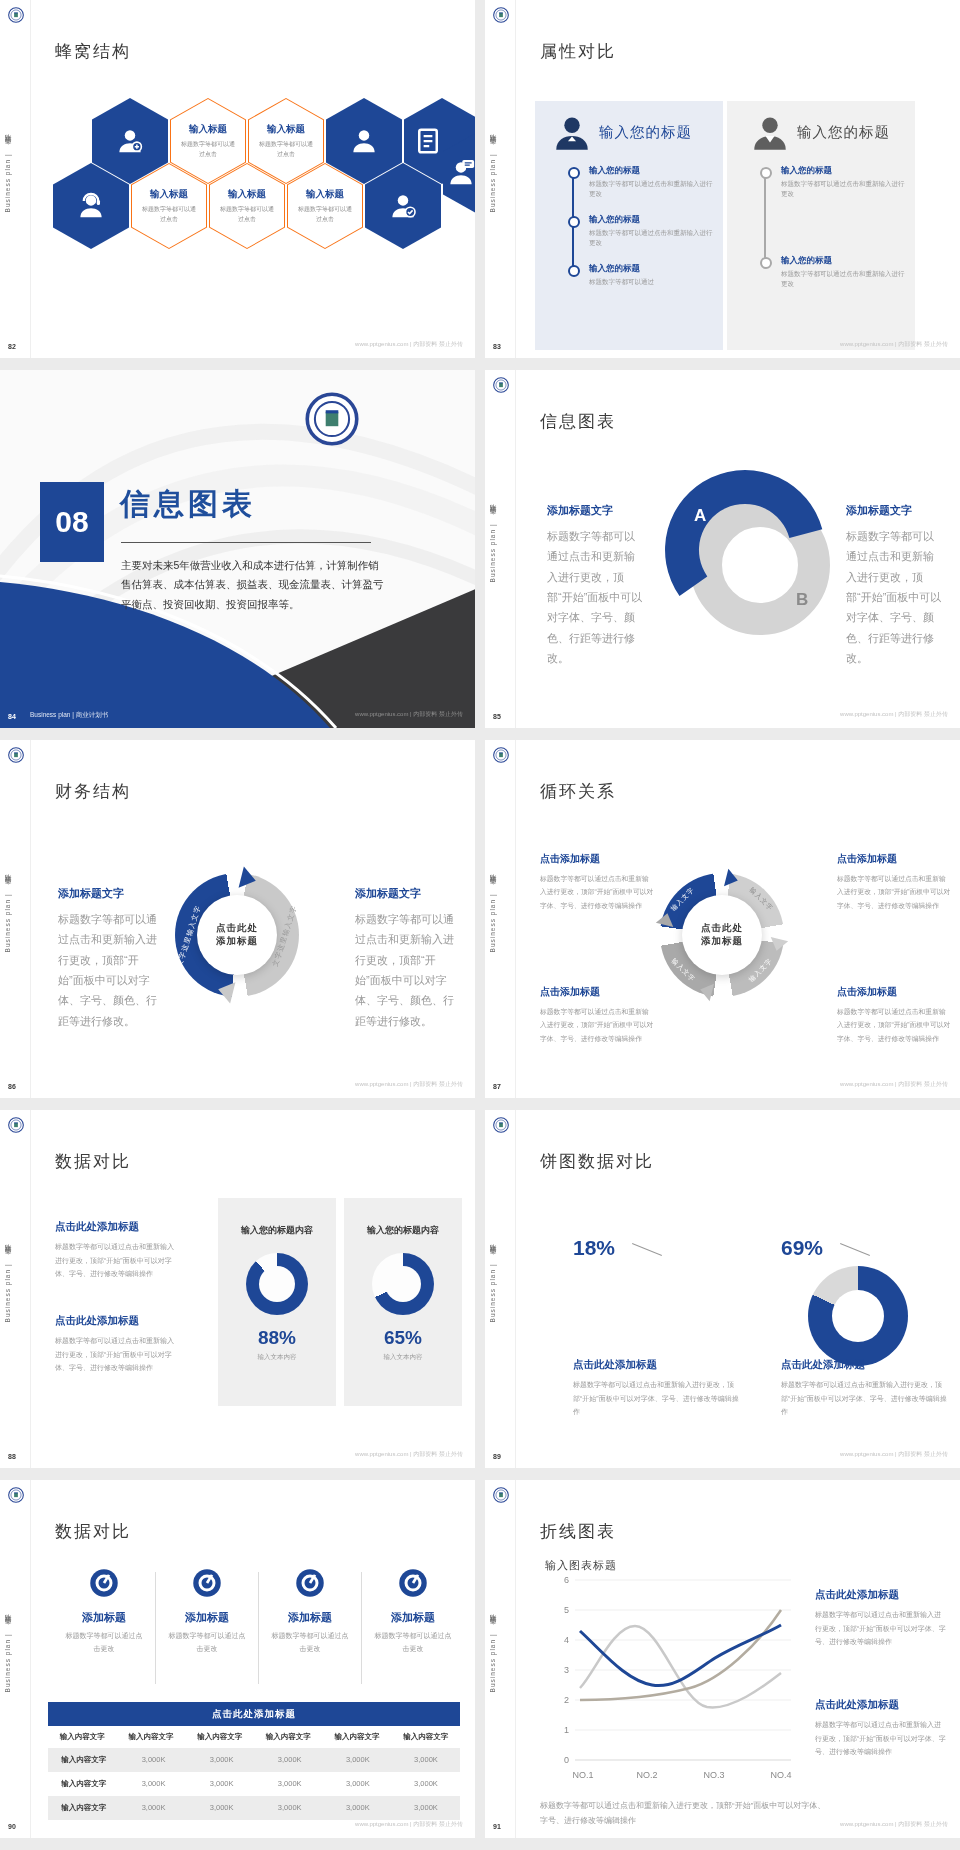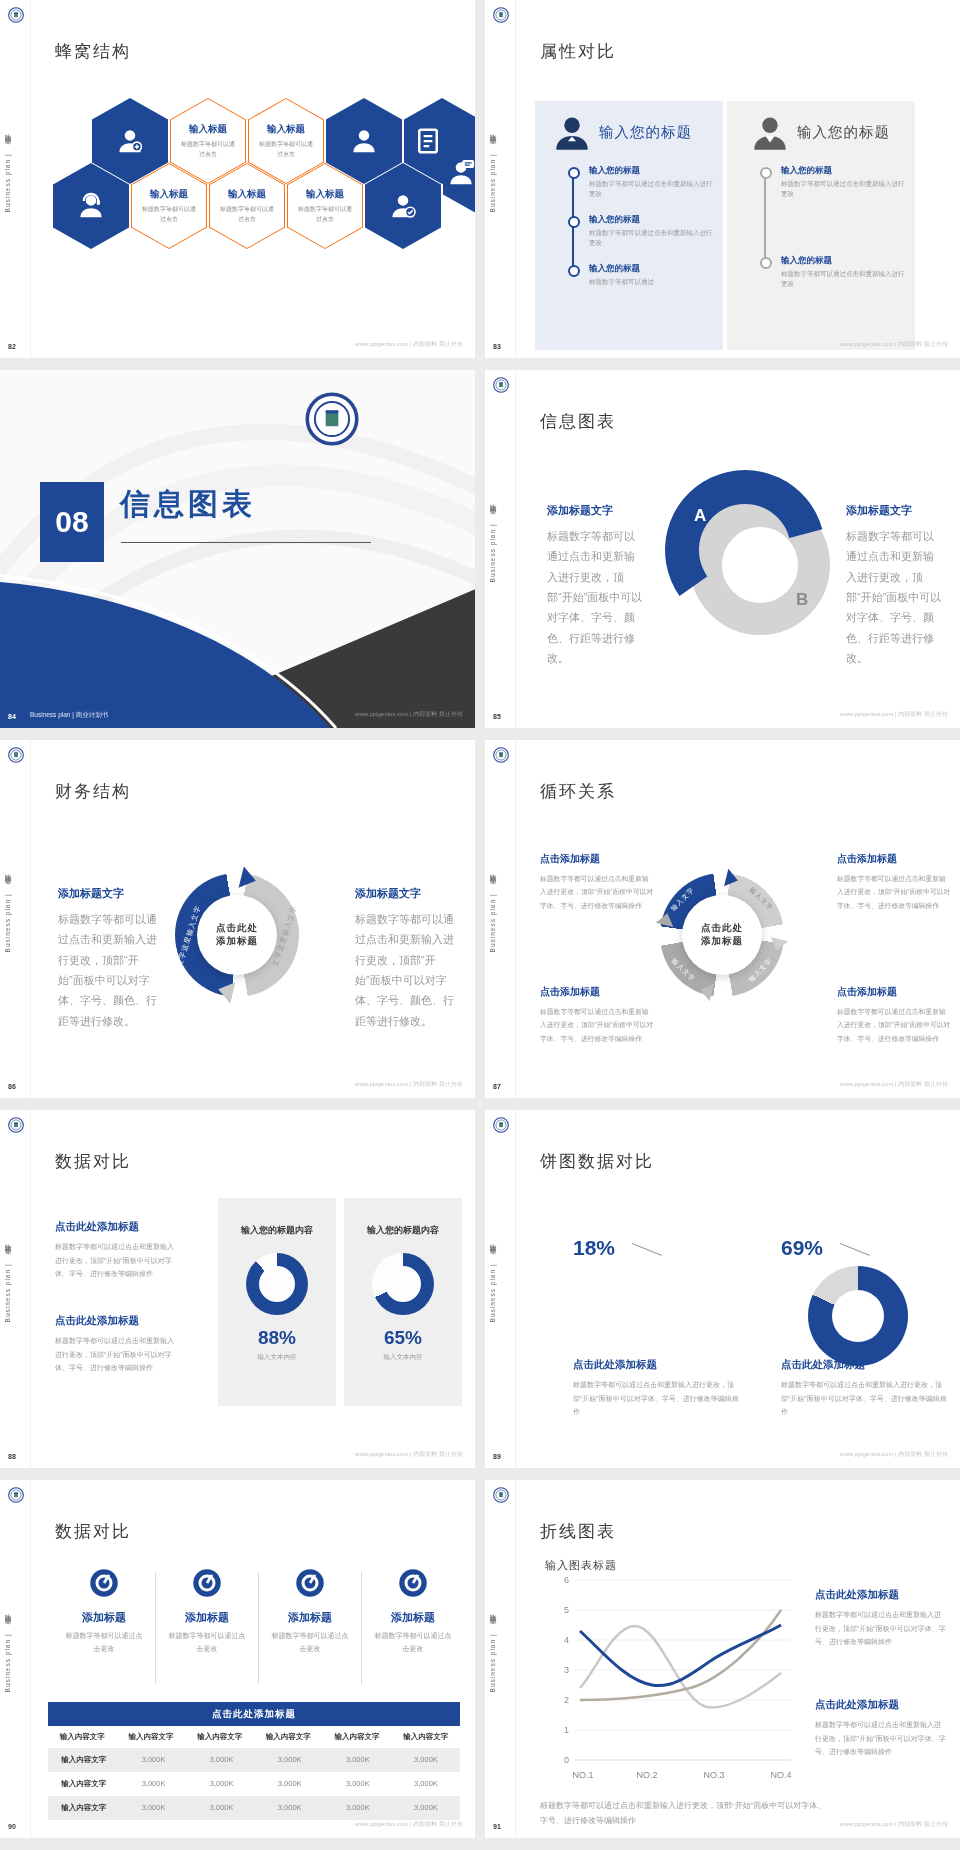--- a/index.html
+++ b/index.html
@@ -225,20 +225,21 @@
       <polygon points="150,358 478,218 478,358" fill="#3a3a3c"></polygon>
       <path d="M0,212 C130,224 255,272 330,358 L0,358 Z" fill="#1e4796"></path>
       <path d="M0,206 C130,218 258,268 336,358" fill="none" stroke="#fff" stroke-width="3"></path>
     </svg>
     <svg class="abs" style="left:305px;top:22px;width:54px;height:54px" viewBox="0 0 24 24">
         <use href="#logo-emblem"></use>
       </svg>
     <div class="abs" style="left:40px;top:112px;width:64px;height:80px;background:#1e4796;color:#fff;font-size:30px;font-weight:bold;display:flex;align-items:center;justify-content:center">08</div>
     <div class="abs" style="left:120px;top:114px;font-size:30px;font-weight:bold;color:#1f4e9c;letter-spacing:4px">信息图表</div>
     <div class="abs" style="left:121px;top:172px;width:250px;height:1px;background:#555"></div>
+    <div class="abs" style="left:121px;top:186px;width:268px;font-size:10.5px;line-height:1.85;color:#333">主要对未来5年做营业收入和成本进行估算，计算制作销售估算表、成本估算表、损益表、现金流量表、计算盈亏平衡点、投资回收期、投资回报率等。</div>
     <div class="abs" style="left:8px;bottom:8px;font-size:7px;font-weight:bold;color:#fff">84</div>
     <div class="abs" style="left:30px;bottom:8px;font-size:6.5px;color:#dfe6f3">Business plan | 商业计划书</div>
     <div class="abs" style="right:12px;bottom:9px;font-size:6px;color:#8e8e8e">www.pptgenius.com | 内部资料 禁止外传</div>
   </div>
 
   <div class="slide" style="left:485px;top:370px">
     <svg class="logo" viewBox="0 0 24 24">
         <use href="#logo-emblem"></use>
       </svg>
     <div class="vline"></div>

